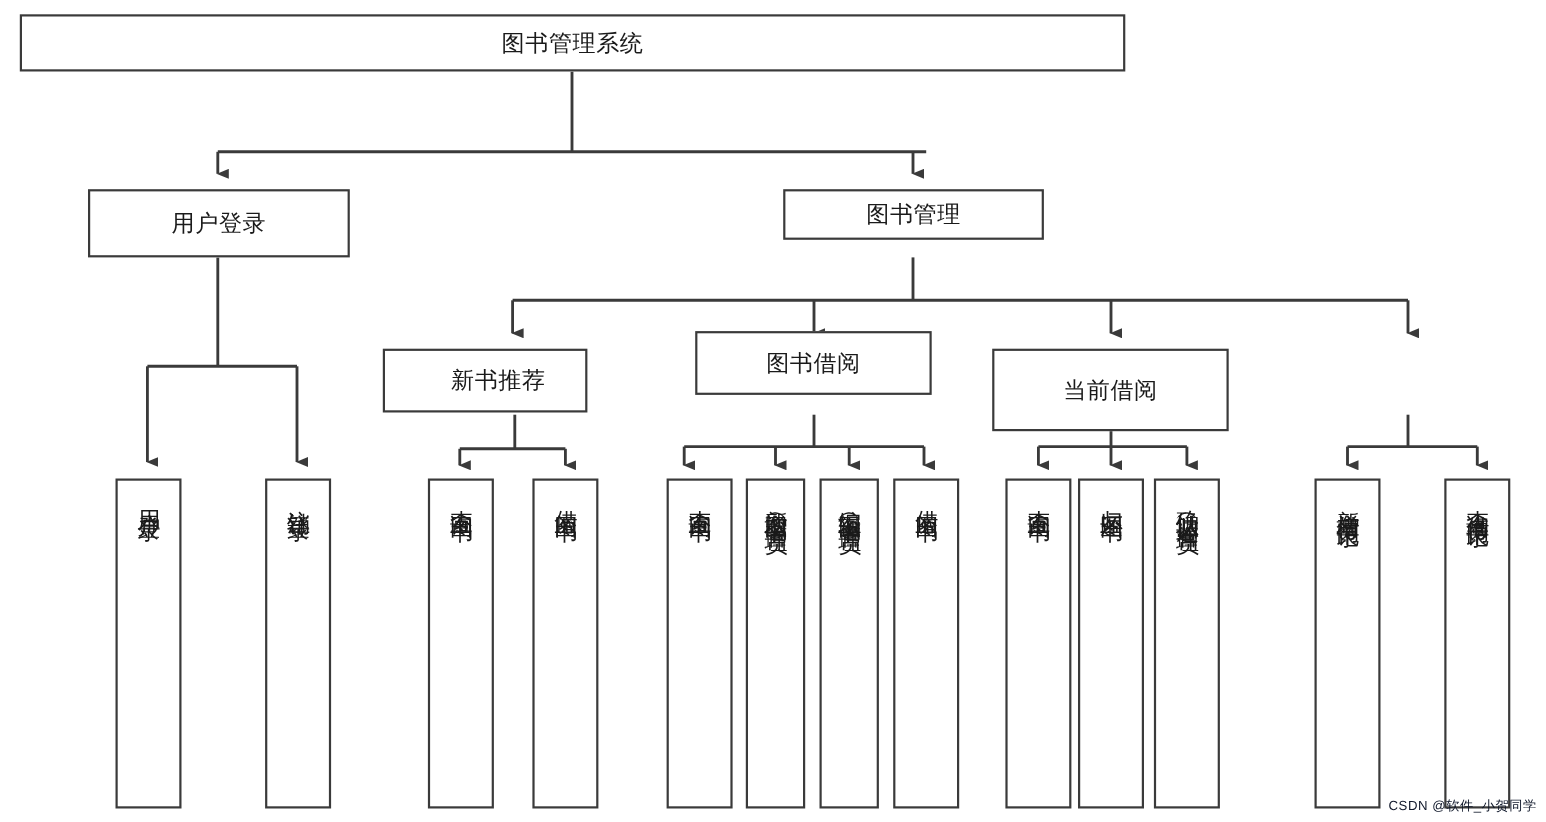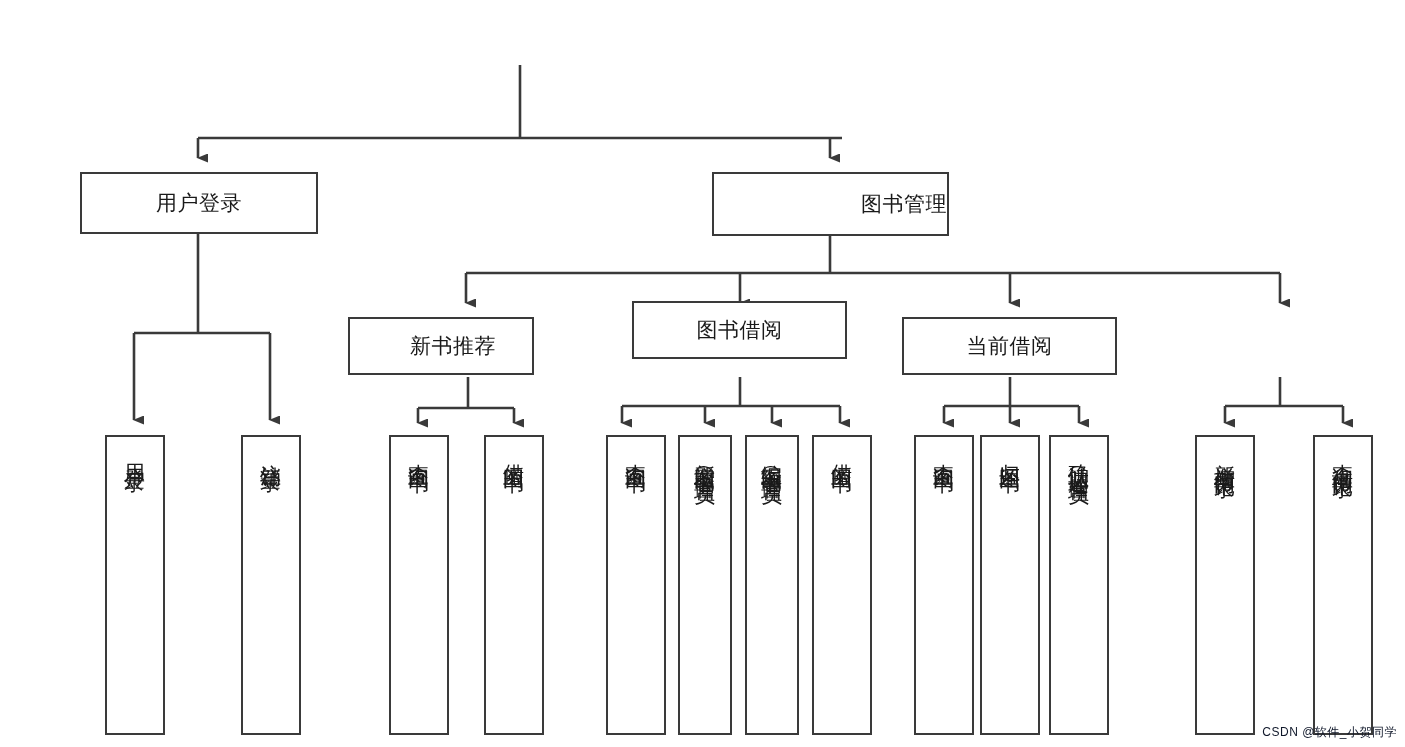--- a/index.html
+++ b/index.html
@@ -109,35 +109,38 @@
       <path d="M1010,406 L1010,423" marker-end="url(#arrow)"></path>
       <path d="M1079,406 L1079,423" marker-end="url(#arrow)"></path>
 
       <path d="M1280,377 L1280,406"></path>
       <path d="M1225,406 L1343,406"></path>
       <path d="M1225,406 L1225,423" marker-end="url(#arrow)"></path>
       <path d="M1343,406 L1343,423" marker-end="url(#arrow)"></path>
     </g>
   </svg>
 
+  <div class="node h" style="left:18px; top:13px; width:1005px; height:52px;">
+    <span>图书管理系统</span>
+  </div>
 
   <div class="node h" style="left:80px; top:172px; width:238px; height:62px;">
     <span>用户登录</span>
   </div>
-  <div class="node h" style="left:712px; top:172px; width:237px; height:64px;justify-content:flex-end;">
+  <div class="node h" style="left:712px; top:172px; width:237px; height:46px;">
     <span>图书管理</span>
   </div>
 
   <div class="node h" style="left:348px; top:317px; width:186px; height:58px;padding-left:24px;">
     <span>新书推荐</span>
   </div>
   <div class="node h" style="left:632px; top:301px; width:215px; height:58px;">
     <span>图书借阅</span>
   </div>
-  <div class="node h" style="left:902px; top:317px; width:215px; height:58px;">
+  <div class="node h" style="left:902px; top:317px; width:215px; height:75px;">
     <span>当前借阅</span>
   </div>
 
   <div class="node v" style="left:105px; top:435px; width:60px; height:300px;">
     <span class="vtext">用户登录</span>
   </div>
   <div class="node v" style="left:241px; top:435px; width:60px; height:300px;">
     <span class="vtext">注销登录</span>
   </div>
 

